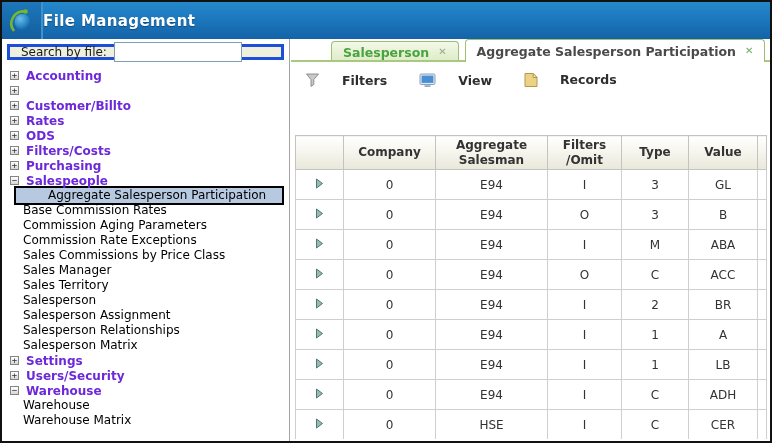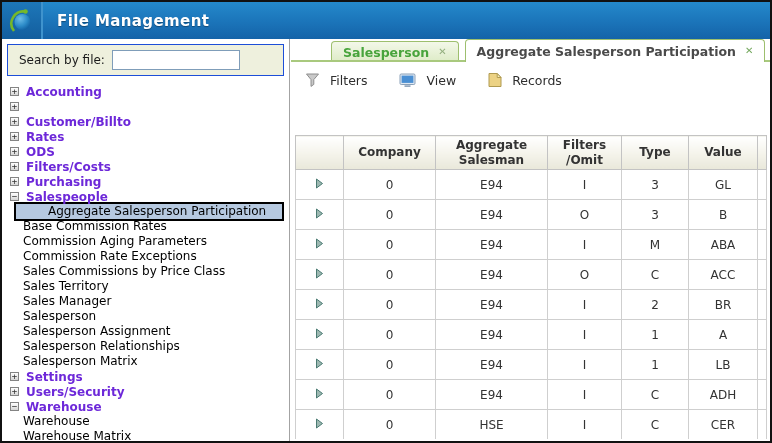--- a/index.html
+++ b/index.html
@@ -18,31 +18,31 @@
     display: flex; align-items: center;
   }
   .logo-box {
     width: 41px; height: 37px; flex: 0 0 41px;
     background: linear-gradient(180deg, #1d77b9, #135e9e);
     border-right: 2px solid #3f93cd;
     display: flex; align-items: center; justify-content: center;
   }
   .app-title {
     color: #fff; font-weight: bold; font-size: 15px; letter-spacing: .4px;
-    padding-left: 14px; text-shadow: 0 1px 1px rgba(0,0,0,.35);
+    text-shadow: 0 1px 1px rgba(0,0,0,.35);
   }
 
   
   .sidebar {
     position: absolute; top: 37px; left: 0; width: 288px; bottom: 0;
     background: #fff; border-right: 1px solid #a3a3a3; overflow: hidden;
   }
   .search-bar {
-    margin: 5px; height: 32px; background: #eef0dd;
-    border: 1px solid #1d4ed8; display: flex; align-items: center;
+    margin: 5px; height: 16px; background: #eef0dd;
+    border: 3px solid #1d4ed8; display: flex; align-items: center;
   }
   .search-label { font-size: 12px; color: #1a1a1a; margin-left: 11px; white-space: nowrap; }
   .search-input {
     width: 128px; height: 20px; margin-left: 7px;
     border: 1px solid #7f9db9; font-size: 12px; padding: 0 3px;
     font-family: "DejaVu Sans", sans-serif;
   }
   .tree { padding-top: 3px; }
   .tree-item { height: 15px; display: flex; align-items: center; cursor: default; }
   .expander {
@@ -75,21 +75,21 @@
     border-radius: 4px 4px 0 0; padding: 0 11px;
     font-size: 12.5px; font-weight: bold; white-space: nowrap; cursor: pointer;
   }
   .tab.inactive { height: 21px; background: linear-gradient(180deg,#f3f8e9,#ddebc6); color: #48a43c; margin-right: 6px; }
   .tab.active   { height: 23px; background: #fff; color: #4a4a4a; position: relative; z-index: 2; }
   .tab-close { font-size: 10px; font-weight: bold; line-height: 10px; cursor: pointer; }
   .tab.inactive .tab-close { color: #93af7e; }
   .tab.active  .tab-close { color: #74a85e; }
 
   .toolbar { height: 36px; display: flex; align-items: center; padding-left: 14px; }
-  .tool-item { display: flex; align-items: center; gap: 10px; margin-right: 32px; cursor: pointer; }
+  .tool-item { display: flex; gap: 22px; margin-right: 32px; cursor: pointer; font-weight: bold; }
   .tool-label { font-size: 12.5px; color: #2e2e2e; }
 
   
   .grid-wrap { position: absolute; top: 96px; left: 4px; right: 3px; bottom: 2px; overflow: hidden; }
   table.grid { border-collapse: collapse; width: 100%; table-layout: fixed; }
   .grid th {
     height: 34px; background: linear-gradient(180deg,#ffffff 0%,#f4f3ea 55%,#e9e8da 100%);
     border: 1px solid #c3c3c3; font-size: 12px; font-weight: bold; color: #333;
     text-align: center; vertical-align: middle; line-height: 1.25; padding: 0 4px;
   }
@@ -163,22 +163,22 @@
         </div>
         <div class="tree-item">
           <span class="expander">−</span>
           <span class="tree-label">Salespeople</span>
         </div>
         <div class="tree-sub selected">Aggregate Salesperson Participation</div>
         <div class="tree-sub">Base Commission Rates</div>
         <div class="tree-sub">Commission Aging Parameters</div>
         <div class="tree-sub">Commission Rate Exceptions</div>
         <div class="tree-sub">Sales Commissions by Price Class</div>
+        <div class="tree-sub">Sales Manager</div>
         <div class="tree-sub">Sales Territory</div>
-        <div class="tree-sub">Sales Manager</div>
         <div class="tree-sub">Salesperson</div>
         <div class="tree-sub">Salesperson Assignment</div>
         <div class="tree-sub">Salesperson Relationships</div>
         <div class="tree-sub">Salesperson Matrix</div>
         <div class="tree-item">
           <span class="expander">+</span>
           <span class="tree-label">Settings</span>
         </div>
         <div class="tree-item">
           <span class="expander">+</span>

